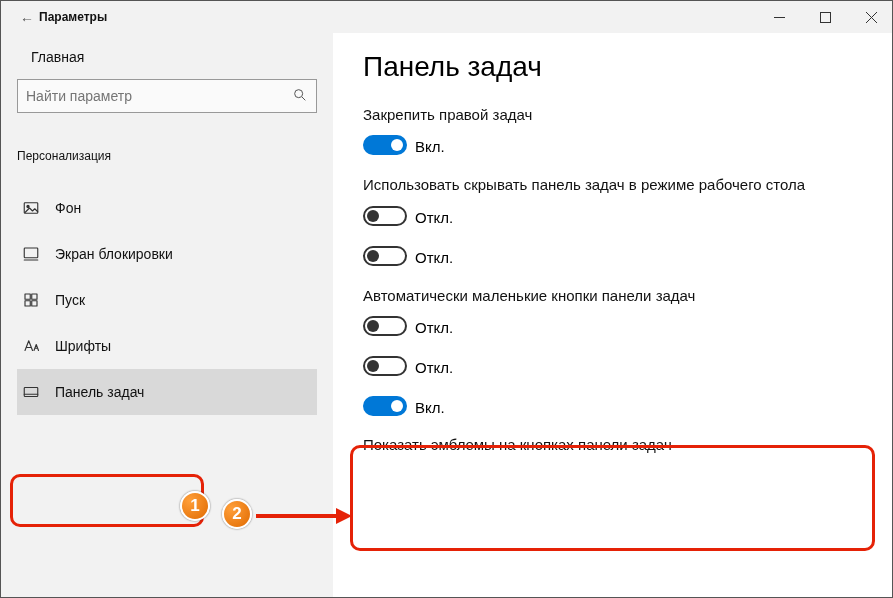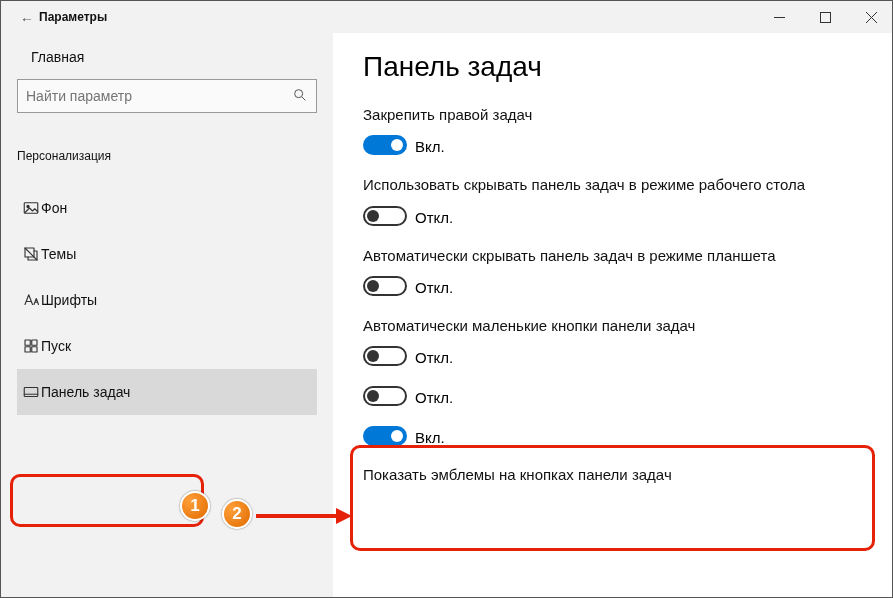--- a/index.html
+++ b/index.html
@@ -52,21 +52,21 @@
     padding: 0 8px;
     color: #666;
     margin-bottom: 36px;
   }
   .search-box input {
     border:none; background:transparent; outline:none; flex:1; font-size:14px; color:#333;
   }
   .search-box svg { width:16px; height:16px; }
   .section-header { font-weight:400; font-size:12px; margin: 4px 0 22px 0; }
   .nav-item {
-    display:flex; align-items:center; 
+    display:flex; align-items:center; gap:14px;
     height: 46px; padding: 0 4px;
   }
   .nav-item.active { background: #d9d9d9; }
   .nav-item .ic { width:20px; height:20px; display:flex; align-items:center; justify-content:center;}
   .nav-item svg { width:18px; height:18px; stroke:#333; fill:none; stroke-width:1.5; stroke-linecap:round; stroke-linejoin:round;}
   .main {
     flex:1; padding: 18px 30px 0 30px; overflow:hidden; position:relative;
   }
   .page-title { font-size: 28px; font-weight: 300; margin-bottom: 22px; }
   .setting { margin-bottom: 20px; }
@@ -159,47 +159,46 @@
               <rect x="3" y="5" width="18" height="14" rx="1"></rect>
               <circle cx="8" cy="10" r="1.5" fill="#333"></circle>
               <path d="M4 18 L10 12 L14 16 L17 13 L21 17"></path>
             </svg>
           </span>
         <span>Фон</span>
       </div>
       <div class="nav-item">
         <span class="ic">
             <svg viewBox="0 0 24 24">
-              <rect x="4" y="4" width="12" height="12"></rect>
-              <path d="M8 16 L8 20 L20 20 L20 8 L16 8"></path>
-              <path d="M4 4 L20 20"></path>
-            </svg>
-          </span>
-        <span>Темы</span>
-      </div>
-      <div class="nav-item">
-        <span class="ic">
-            <svg viewBox="0 0 24 24" stroke-width="1.5">
-              <path d="M4 18 L9 5 L14 18 M6 14 H12"></path>
-              <path d="M16 18 L19 10 L22 18 M17 15 H21"></path>
-            </svg>
-          </span>
-        <span>Шрифты</span>
+              <rect x="3" y="4" width="18" height="13" rx="1"></rect>
+              <line x1="3" y1="20" x2="21" y2="20"></line>
+            </svg>
+          </span>
+        <span>Экран блокировки</span>
       </div>
       <div class="nav-item">
         <span class="ic">
             <svg viewBox="0 0 24 24">
               <rect x="4" y="4" width="7" height="7"></rect>
               <rect x="13" y="4" width="7" height="7"></rect>
               <rect x="4" y="13" width="7" height="7"></rect>
               <rect x="13" y="13" width="7" height="7"></rect>
             </svg>
           </span>
         <span>Пуск</span>
       </div>
+      <div class="nav-item">
+        <span class="ic">
+            <svg viewBox="0 0 24 24" stroke-width="1.5">
+              <path d="M4 18 L9 5 L14 18 M6 14 H12"></path>
+              <path d="M16 18 L19 10 L22 18 M17 15 H21"></path>
+            </svg>
+          </span>
+        <span>Шрифты</span>
+      </div>
       <div class="nav-item active">
         <span class="ic">
             <svg viewBox="0 0 24 24">
               <rect x="3" y="6" width="18" height="12" rx="1"></rect>
               <line x1="3" y1="15" x2="21" y2="15"></line>
             </svg>
           </span>
         <span>Панель задач</span>
       </div>
 
@@ -222,21 +221,20 @@
         <div class="setting-label">Использовать скрывать панель задач в режиме рабочего стола</div>
         <div class="toggle-row">
           <span class="toggle off">
               <span class="knob"></span>
             </span>
           <span class="toggle-state">Откл.</span>
         </div>
       </div>
 
       <div class="setting">
-        <div class="setting-label">Автоматически скрывать панель задач в режиме планшета</div>
         <div class="toggle-row">
           <span class="toggle off">
               <span class="knob"></span>
             </span>
           <span class="toggle-state">Откл.</span>
         </div>
       </div>
 
       <div class="setting">
         <div class="setting-label">Автоматически маленькие кнопки панели задач</div>

